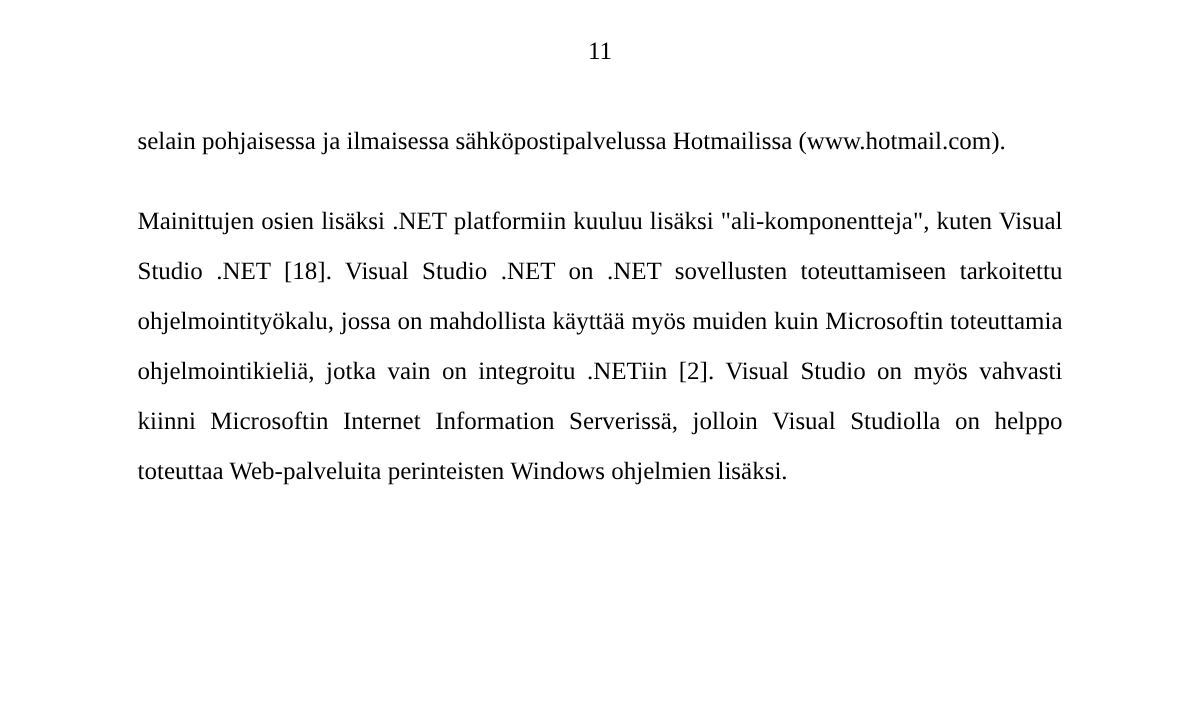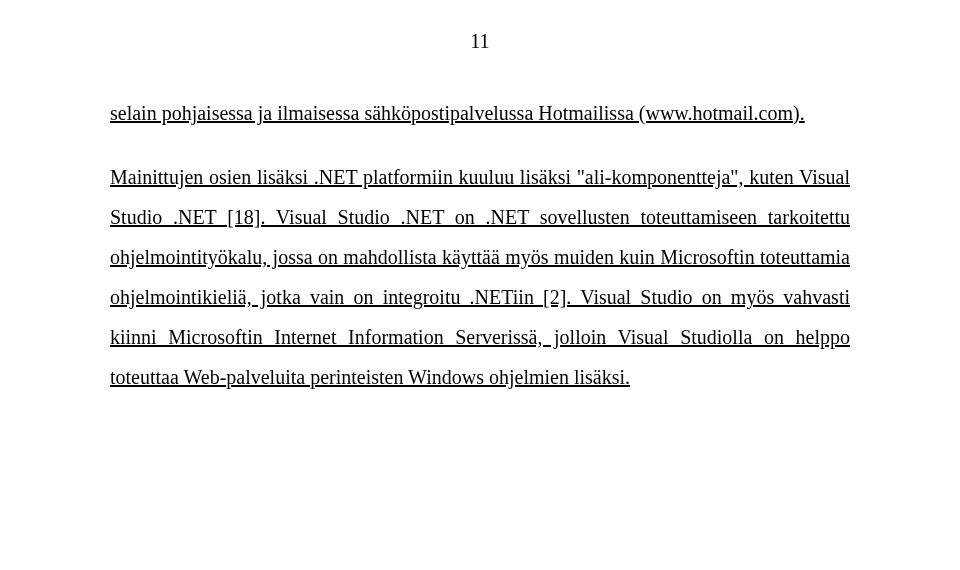--- a/index.html
+++ b/index.html
@@ -22,21 +22,20 @@
     text-align: center;
     font-size: 20px;
     margin-bottom: 40px;
   }
   .para {
     font-size: 20px;
     line-height: 2.0;
     text-align: justify;
     text-justify: inter-word;
     margin: 0 0 24px 0;
-    text-decoration: underline;
   }
   .para:last-child {
     margin-bottom: 0;
   }
 </style>
 </head>
 <body>
 
 <div class="page">
   <div class="page-number">11</div>

